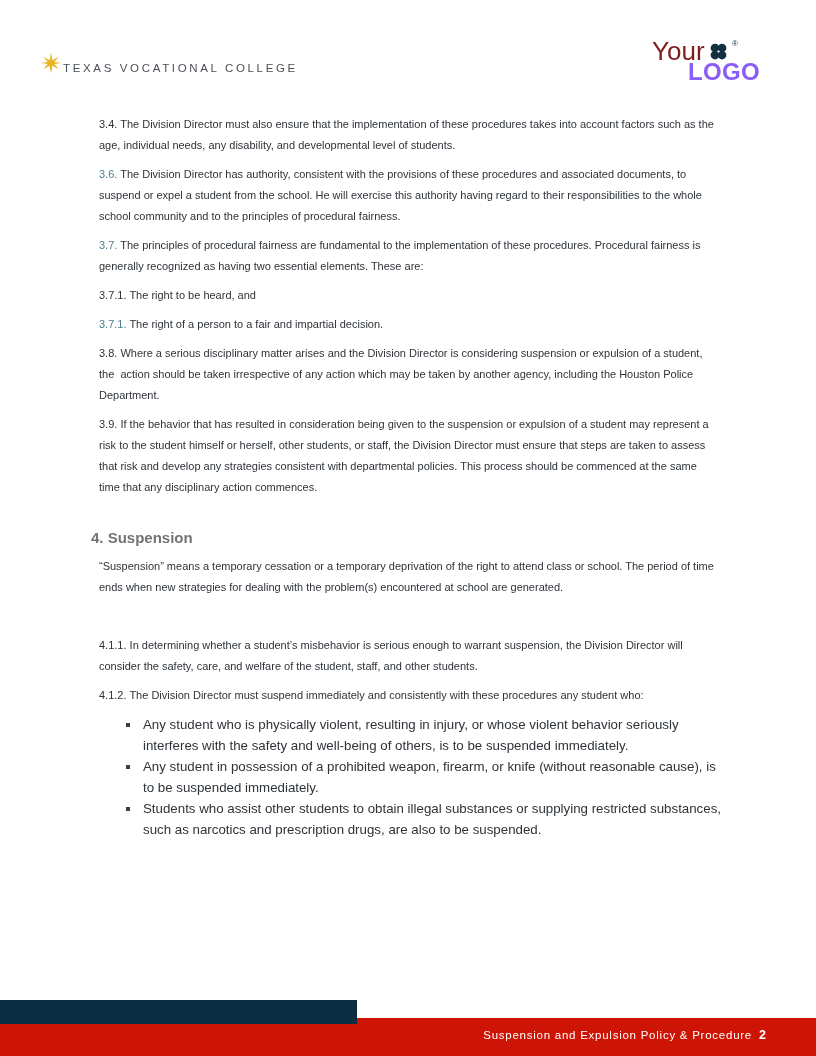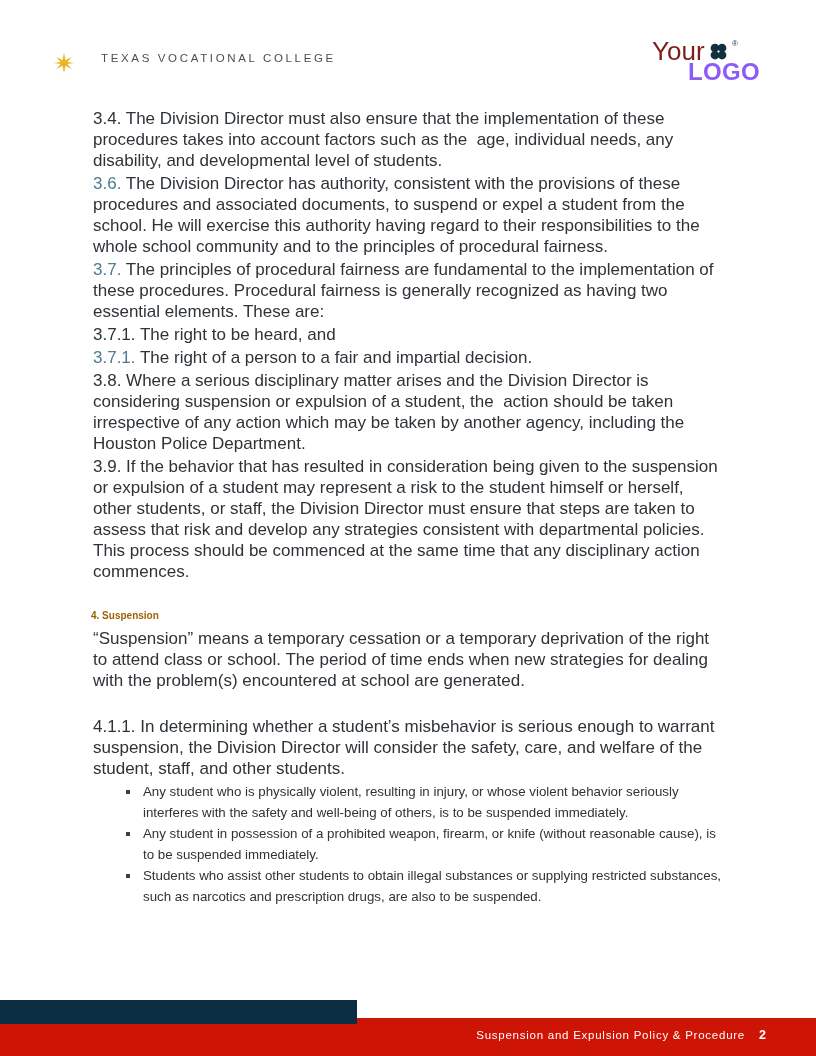--- a/index.html
+++ b/index.html
@@ -19,25 +19,25 @@
 
   
   .page-header {
     position: absolute;
     top: 0; left: 0;
     width: 816px;
     height: 100px;
   }
   .brand-block {
     position: absolute;
-    left: 53px;
+    left: 40px;
     top: 52px;
     display: flex;
-    align-items: flex-start;
-    gap: 26px;
+    align-items: flex-end;
+    gap: 1px;
   }
   .star-icon {
     width: 22px;
     height: 22px;
     display: block;
     flex: none;
   }
   .brand-name {
     font-size: 11.5px;
     letter-spacing: 2.65px;
@@ -88,33 +88,33 @@
   }
 
   
   .doc-body {
     position: absolute;
     left: 91px;
     top: 106px;
     width: 634px;
   }
   .para {
-    font-size: 17px;
+    font-size: 11px;
     line-height: 21px;
     color: #2e3338;
-    margin: 2px;
+    margin: 8px;
     text-align: left;
     white-space: pre-wrap;
   }
   .num-accent { color: #4d7c8f; }
   .heading-bold {
-    font-size: 10px;
+    font-size: 15px;
     line-height: 21px;
     font-weight: 700;
-    color: #a16207;
+    color: #737373;
     margin: 0;
   }
   .gap-block { height: 21px; }
 
   ul.bullets {
     margin: 2px;
     padding: 0 0 0 33px;
     list-style: none;
   }
   ul.bullets li {
@@ -149,21 +149,21 @@
     position: absolute;
     left: 0;
     top: 1018px;
     width: 816px;
     height: 38px;
     background: #ce1505;
     z-index: 1;
   }
   .footer-text {
     position: absolute;
-    right: 71px;
+    right: 64px;
     top: 1029px;
     font-size: 11.5px;
     letter-spacing: 0.75px;
     color: #ffffff;
     z-index: 3;
     white-space: nowrap;
   }
   .footer-page {
     position: absolute;
     right: 50px;
@@ -222,20 +222,21 @@
 
   <p class="heading-bold">4. Suspension</p>
 
   <p class="para">“Suspension” means a temporary cessation or a temporary deprivation of the right to attend class or school. The period of time ends when new strategies for dealing with the problem(s) encountered at school are generated.</p>
 
   <div class="gap-block"></div>
 
 
   <p class="para"><span class="clause-num">4.1.1.</span><span> In determining whether a student’s misbehavior is serious enough to warrant suspension, the Division Director will consider the safety, care, and welfare of the student, staff, and other students.</span></p>
 
+  <p class="para"><span class="clause-num">4.1.2.</span><span> The Division Director must suspend immediately and consistently with these procedures any student who:</span></p>
 
   <ul class="bullets">
     <li>Any student who is physically violent, resulting in injury, or whose violent behavior seriously interferes with the safety and well-being of others, is to be suspended immediately.</li>
     <li>Any student in possession of a prohibited weapon, firearm, or knife (without reasonable cause), is to be suspended immediately.</li>
     <li>Students who assist other students to obtain illegal substances or supplying restricted substances, such as narcotics and prescription drugs, are also to be suspended.</li>
   </ul>
 
 </div>
 
 <div class="footer-navy"></div>

